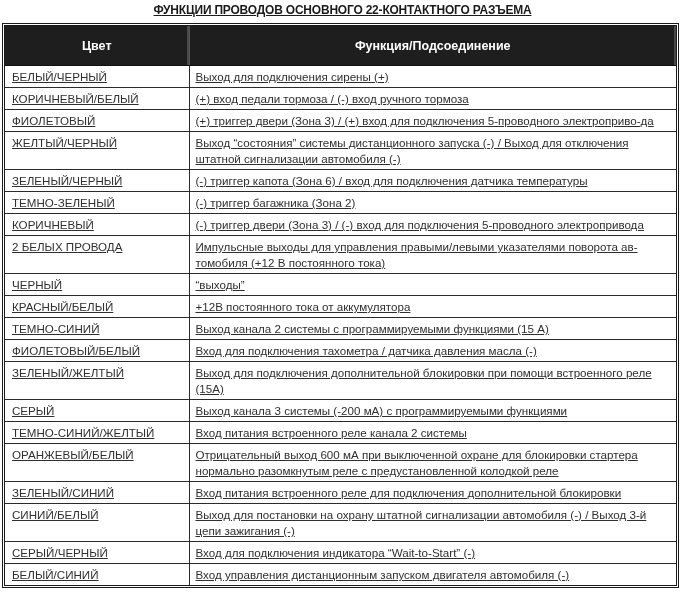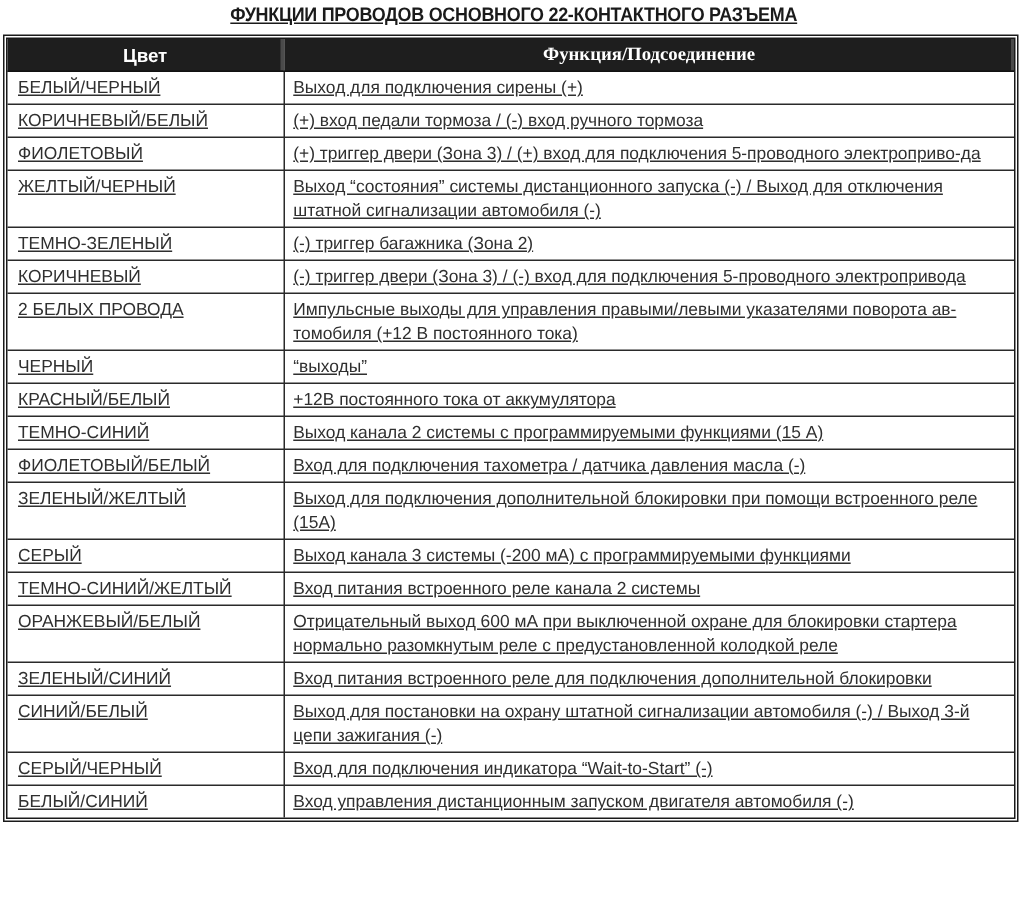--- a/index.html
+++ b/index.html
@@ -40,28 +40,28 @@
     width: 100%;
     border-collapse: collapse;
     table-layout: fixed;
   }
   col.c1 { width: 184px; }
   th {
     background: #1e1e1e;
     color: #ffffff;
     font-weight: bold;
     font-size: 12.5px;
-    height: 21px;
+    height: 39px;
     padding: 0;
     text-align: center;
     border-right: 1px solid #555;
     border-bottom: 1px solid #111;
     box-shadow: inset -2px 0 0 #4a4a4a;
   }
-  th:last-child { border-right: none; font-family: Liberation Serif, serif; }
+  th:last-child { border-right: none; }
   td {
     font-size: 11.6px;
     line-height: 16px;
     padding: 3px 6px 2px 6px;
     vertical-align: top;
     border-bottom: 1px solid #2a2a2a;
     border-right: 1px solid #2a2a2a;
     color: #2f2f2f;
     text-decoration: underline;
   }
@@ -96,20 +96,24 @@
           <td class="color-cell">КОРИЧНЕВЫЙ/БЕЛЫЙ</td>
           <td class="func-cell">(+) вход педали тормоза / (-) вход ручного тормоза</td>
         </tr>
         <tr>
           <td class="color-cell">ФИОЛЕТОВЫЙ</td>
           <td class="func-cell">(+) триггер двери (Зона 3) / (+) вход для подключения 5-проводного электроприво-да</td>
         </tr>
         <tr>
           <td class="color-cell">ЖЕЛТЫЙ/ЧЕРНЫЙ</td>
           <td class="func-cell">Выход “состояния” системы дистанционного запуска (-) / Выход для отключения штатной сигнализации автомобиля (-)</td>
+        </tr>
+        <tr>
+          <td class="color-cell">ЗЕЛЕНЫЙ/ЧЕРНЫЙ</td>
+          <td class="func-cell">(-) триггер капота (Зона 6) / вход для подключения датчика температуры</td>
         </tr>
         <tr>
           <td class="color-cell">ТЕМНО-ЗЕЛЕНЫЙ</td>
           <td class="func-cell">(-) триггер багажника (Зона 2)</td>
         </tr>
         <tr>
           <td class="color-cell">КОРИЧНЕВЫЙ</td>
           <td class="func-cell">(-) триггер двери (Зона 3) / (-) вход для подключения 5-проводного электропривода</td>
         </tr>
         <tr>

